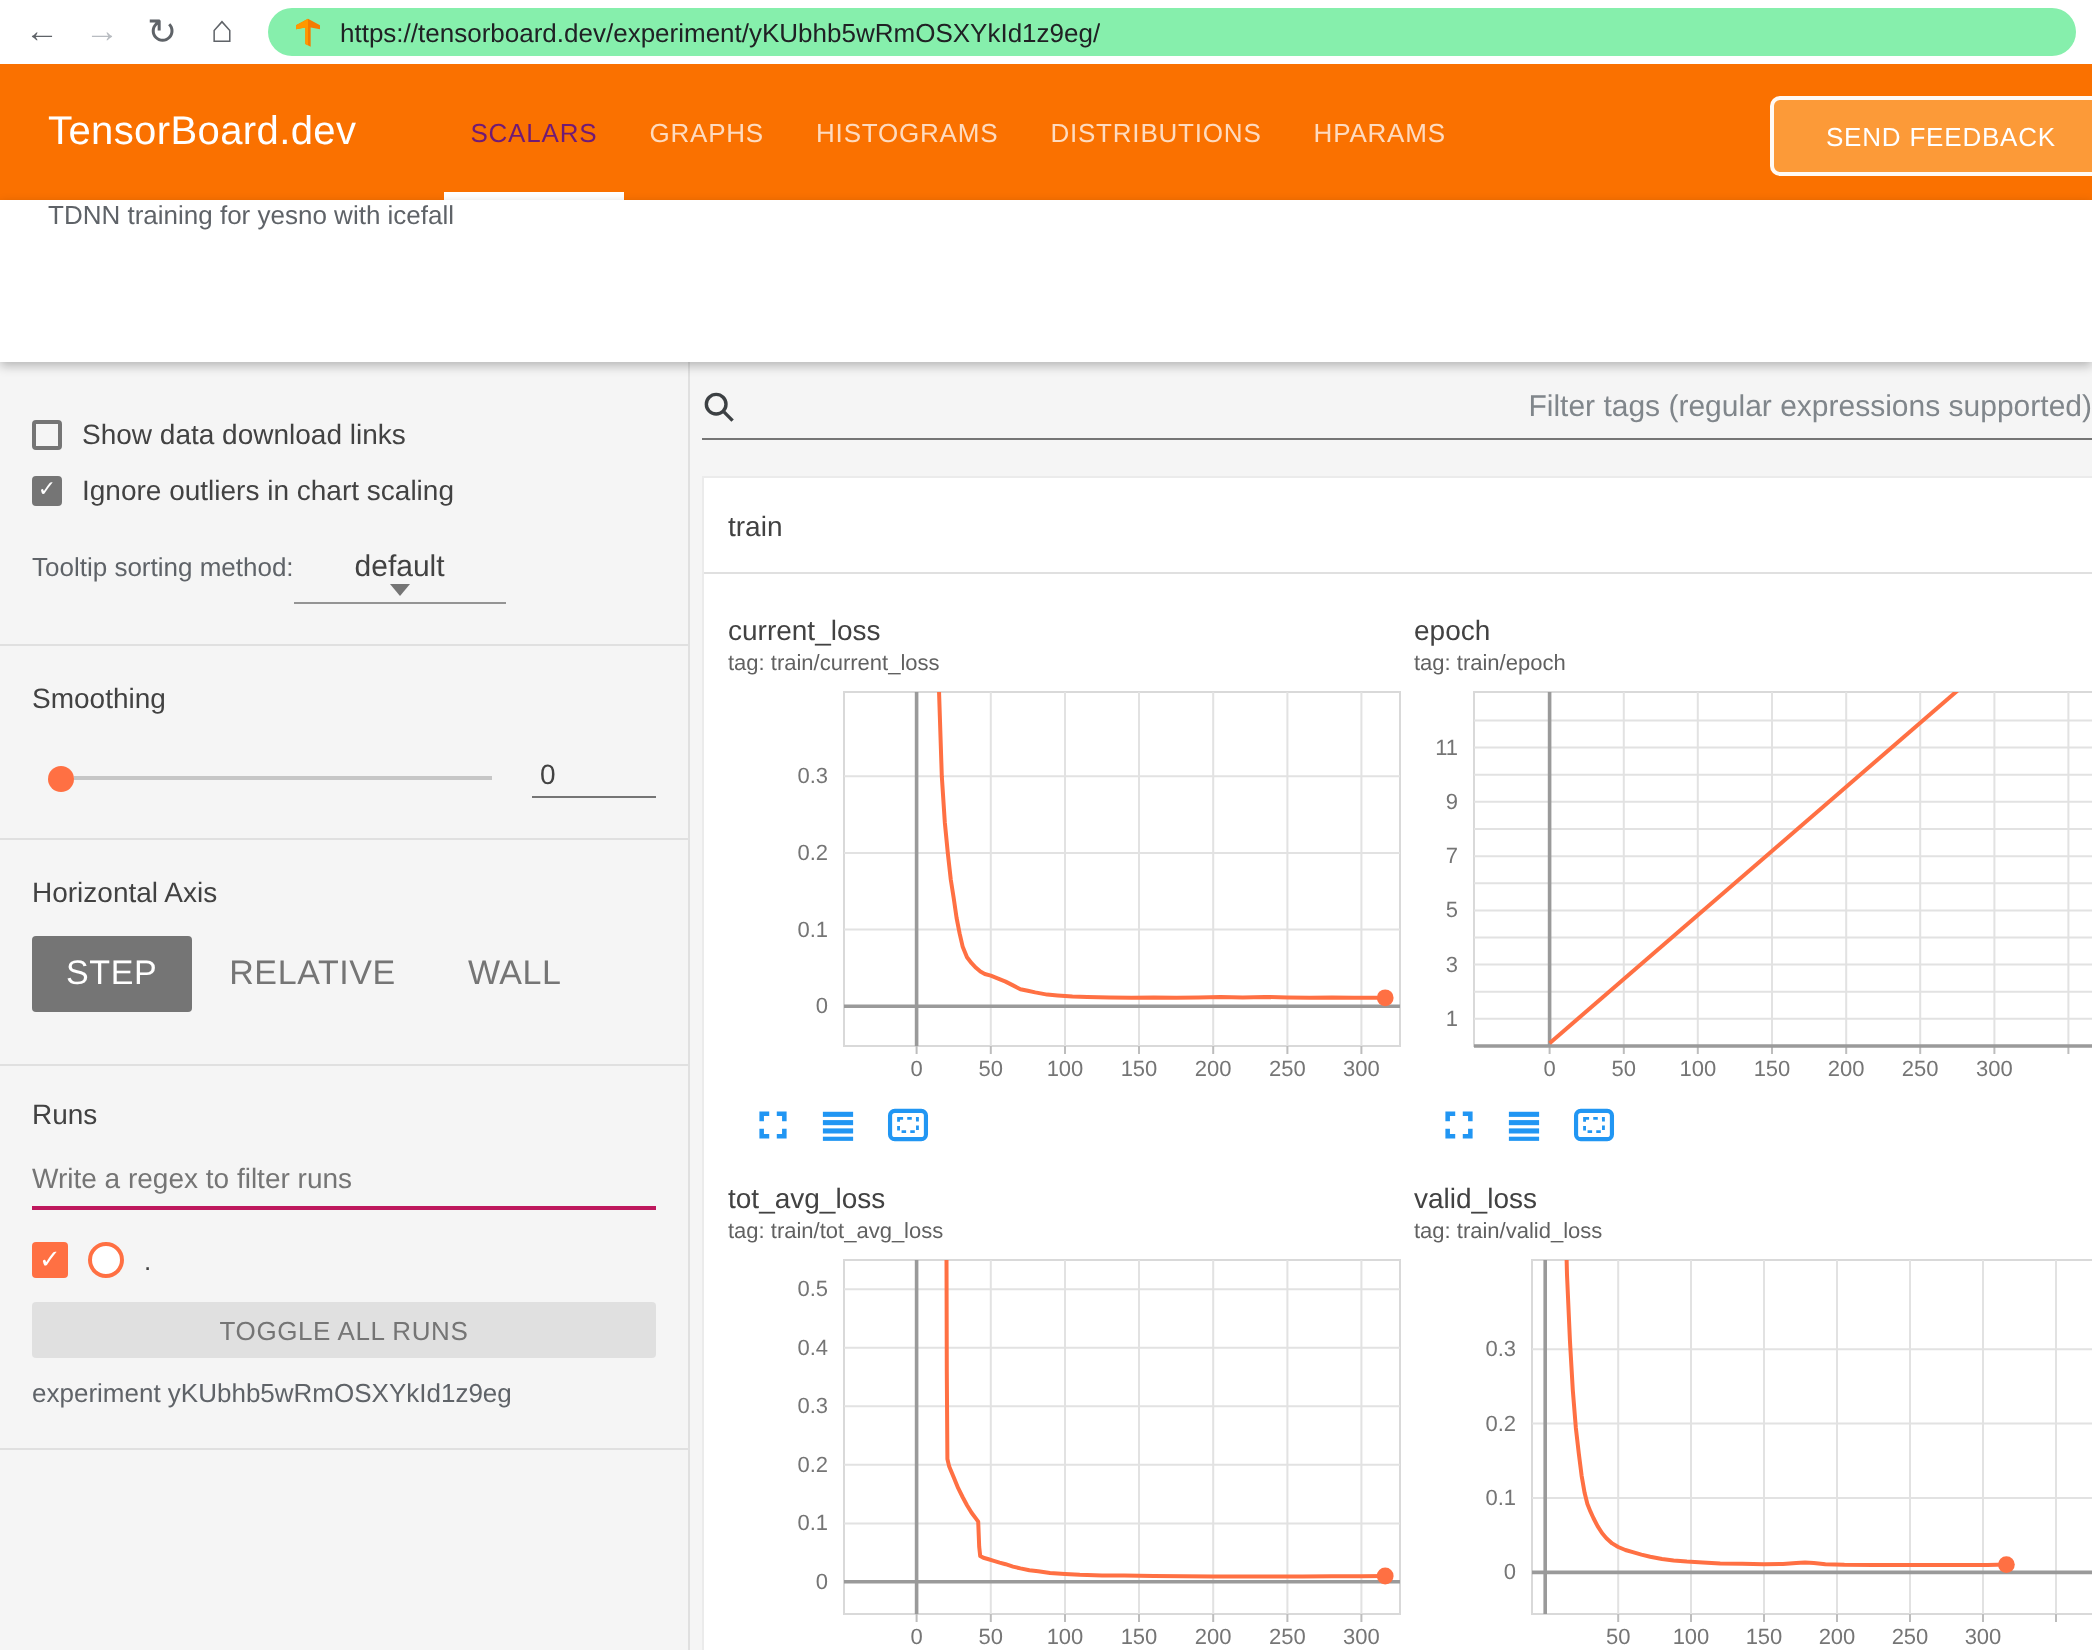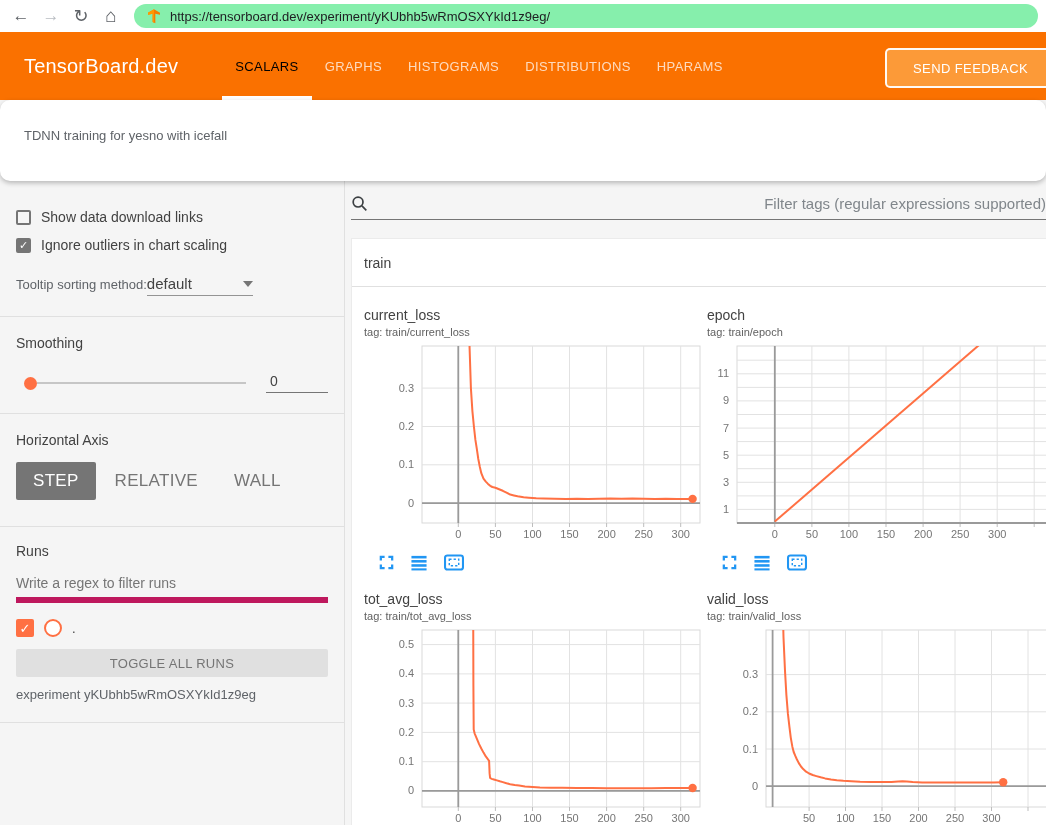--- a/index.html
+++ b/index.html
@@ -15,58 +15,58 @@
   .nav-glyph.disabled{color:#b8bcc1;}
   .omnibox{flex:1;height:24px;background:#86efac;border-radius:13px;display:flex;align-items:center;
     padding:0 12px;margin-left:6px;gap:8px;min-width:0;}
   .omnibox .url{font-size:13px;color:#202124;white-space:nowrap;overflow:hidden;}
   
   .appbar{height:68px;background:#fa7100;display:flex;align-items:center;position:relative;padding:0 24px;}
   .logo{color:#fff;font-size:20px;font-weight:500;letter-spacing:.2px;}
   .tabs{display:flex;margin-left:44px;height:100%;align-items:center;}
   .tab{position:relative;height:100%;display:flex;align-items:center;padding:0 13px;
     color:rgba(255,255,255,.75);font-size:13px;font-weight:500;letter-spacing:.4px;cursor:pointer;}
-  .tab.active{color:#000000;}
+  .tab.active{color:#701a75;}
   .tab.active::after{content:"";position:absolute;left:0;right:0;bottom:0;height:4px;background:#fff;}
   .feedback-btn{position:absolute;right:-10px;top:16px;height:36px;padding:0 26px;
     background:#fc9a38;border:2px solid rgba(255,255,255,.95);border-radius:5px;
     color:#fff;font-size:13px;font-weight:500;letter-spacing:.4px;display:flex;align-items:center;white-space:nowrap;}
   
-  .subbar{height:71px;background:#fff;display:flex;align-items:center;padding:0 0 10px 24px;
-    box-shadow:0 2px 5px rgba(0,0,0,.26);position:relative;z-index:2;border-radius:10px;}
+  .subbar{height:71px;background:#fff;display:flex;align-items:flex-start;padding:0 0 10px 24px;
+    box-shadow:0 2px 5px rgba(0,0,0,.26);position:relative;z-index:2;}
   .subbar .exp-name{font-size:13px;color:#5f6368;}
   
   .content{display:flex;height:654px;}
   .sidebar{width:345px;flex:0 0 345px;background:#f5f5f5;border-right:1px solid #e0e0e0;
     padding-top:22px;box-sizing:border-box;}
   .divider{height:1px;background:#e0e0e0;margin-top:20px;}
   .side-section{padding:0 16px;}
   .cb-row{display:flex;align-items:center;gap:10px;height:28px;cursor:pointer;}
   .cbox{width:15px;height:15px;border:2px solid #757575;border-radius:2px;box-sizing:border-box;
     display:flex;align-items:center;justify-content:center;flex:0 0 auto;
     color:#fff;font-size:11px;font-weight:bold;line-height:1;}
   .cbox.checked{background:#757575;}
   .cb-label{font-size:14px;color:#424242;}
   .tooltip-row{display:flex;align-items:baseline;margin-top:16px;gap:0;}
   .tooltip-label{font-size:13px;color:#5f6368;}
   .dropdown{display:inline-flex;align-items:center;justify-content:space-between;width:106px;
-    border-bottom:1px solid #949494;padding-bottom:3px;cursor:pointer;}
+    border-bottom:1px solid #949494;padding-bottom:3px;cursor:pointer;flex-direction:column;}
   .dropdown .val{font-size:15px;color:#424242;}
   .dd-arrow{width:0;height:0;border-left:5px solid transparent;border-right:5px solid transparent;
     border-top:6px solid #757575;}
   .side-title{font-size:14px;color:#424242;margin-top:18px;}
   .slider-row{display:flex;align-items:center;margin-top:22px;}
   .slider-thumb{width:13px;height:13px;border-radius:50%;background:#ff7043;margin-left:8px;flex:0 0 auto;cursor:pointer;}
   .slider-track{flex:1;height:2px;background:#c6c6c6;margin-right:20px;cursor:pointer;}
   .slider-value{width:62px;border-bottom:1px solid #757575;font-size:14px;color:#424242;
     padding:0 0 3px 4px;box-sizing:border-box;}
   .axis-btns{display:flex;align-items:center;margin-top:14px;gap:2px;}
   .axis-btn{font-size:17px;letter-spacing:.3px;padding:9px 17px;border-radius:2px;color:#757575;cursor:pointer;}
   .axis-btn.selected{background:#757575;color:#fff;}
-  .regex-input{margin-top:16px;border-bottom:6px solid #be185d;padding-bottom:6px;
+  .regex-input{margin-top:16px;border-bottom:2px solid #be185d;padding-bottom:6px;
     font-size:14px;color:#757575;}
   .run-row{display:flex;align-items:center;margin-top:16px;gap:10px;}
   .run-check{width:18px;height:18px;border-radius:2px;background:#ff7043;display:flex;align-items:center;
     justify-content:center;color:#fff;font-size:13px;font-weight:bold;cursor:pointer;}
   .run-radio{width:14px;height:14px;border:2px solid #ff7043;border-radius:50%;background:#fff;cursor:pointer;}
   .run-name{font-size:13px;color:#424242;}
   .toggle-btn{margin-top:12px;height:28px;background:#e0e0e0;border-radius:2px;display:flex;
     align-items:center;justify-content:center;font-size:13px;letter-spacing:.3px;color:#757575;cursor:pointer;}
   .exp-id{margin-top:10px;font-size:13px;color:#5f6368;}
   

